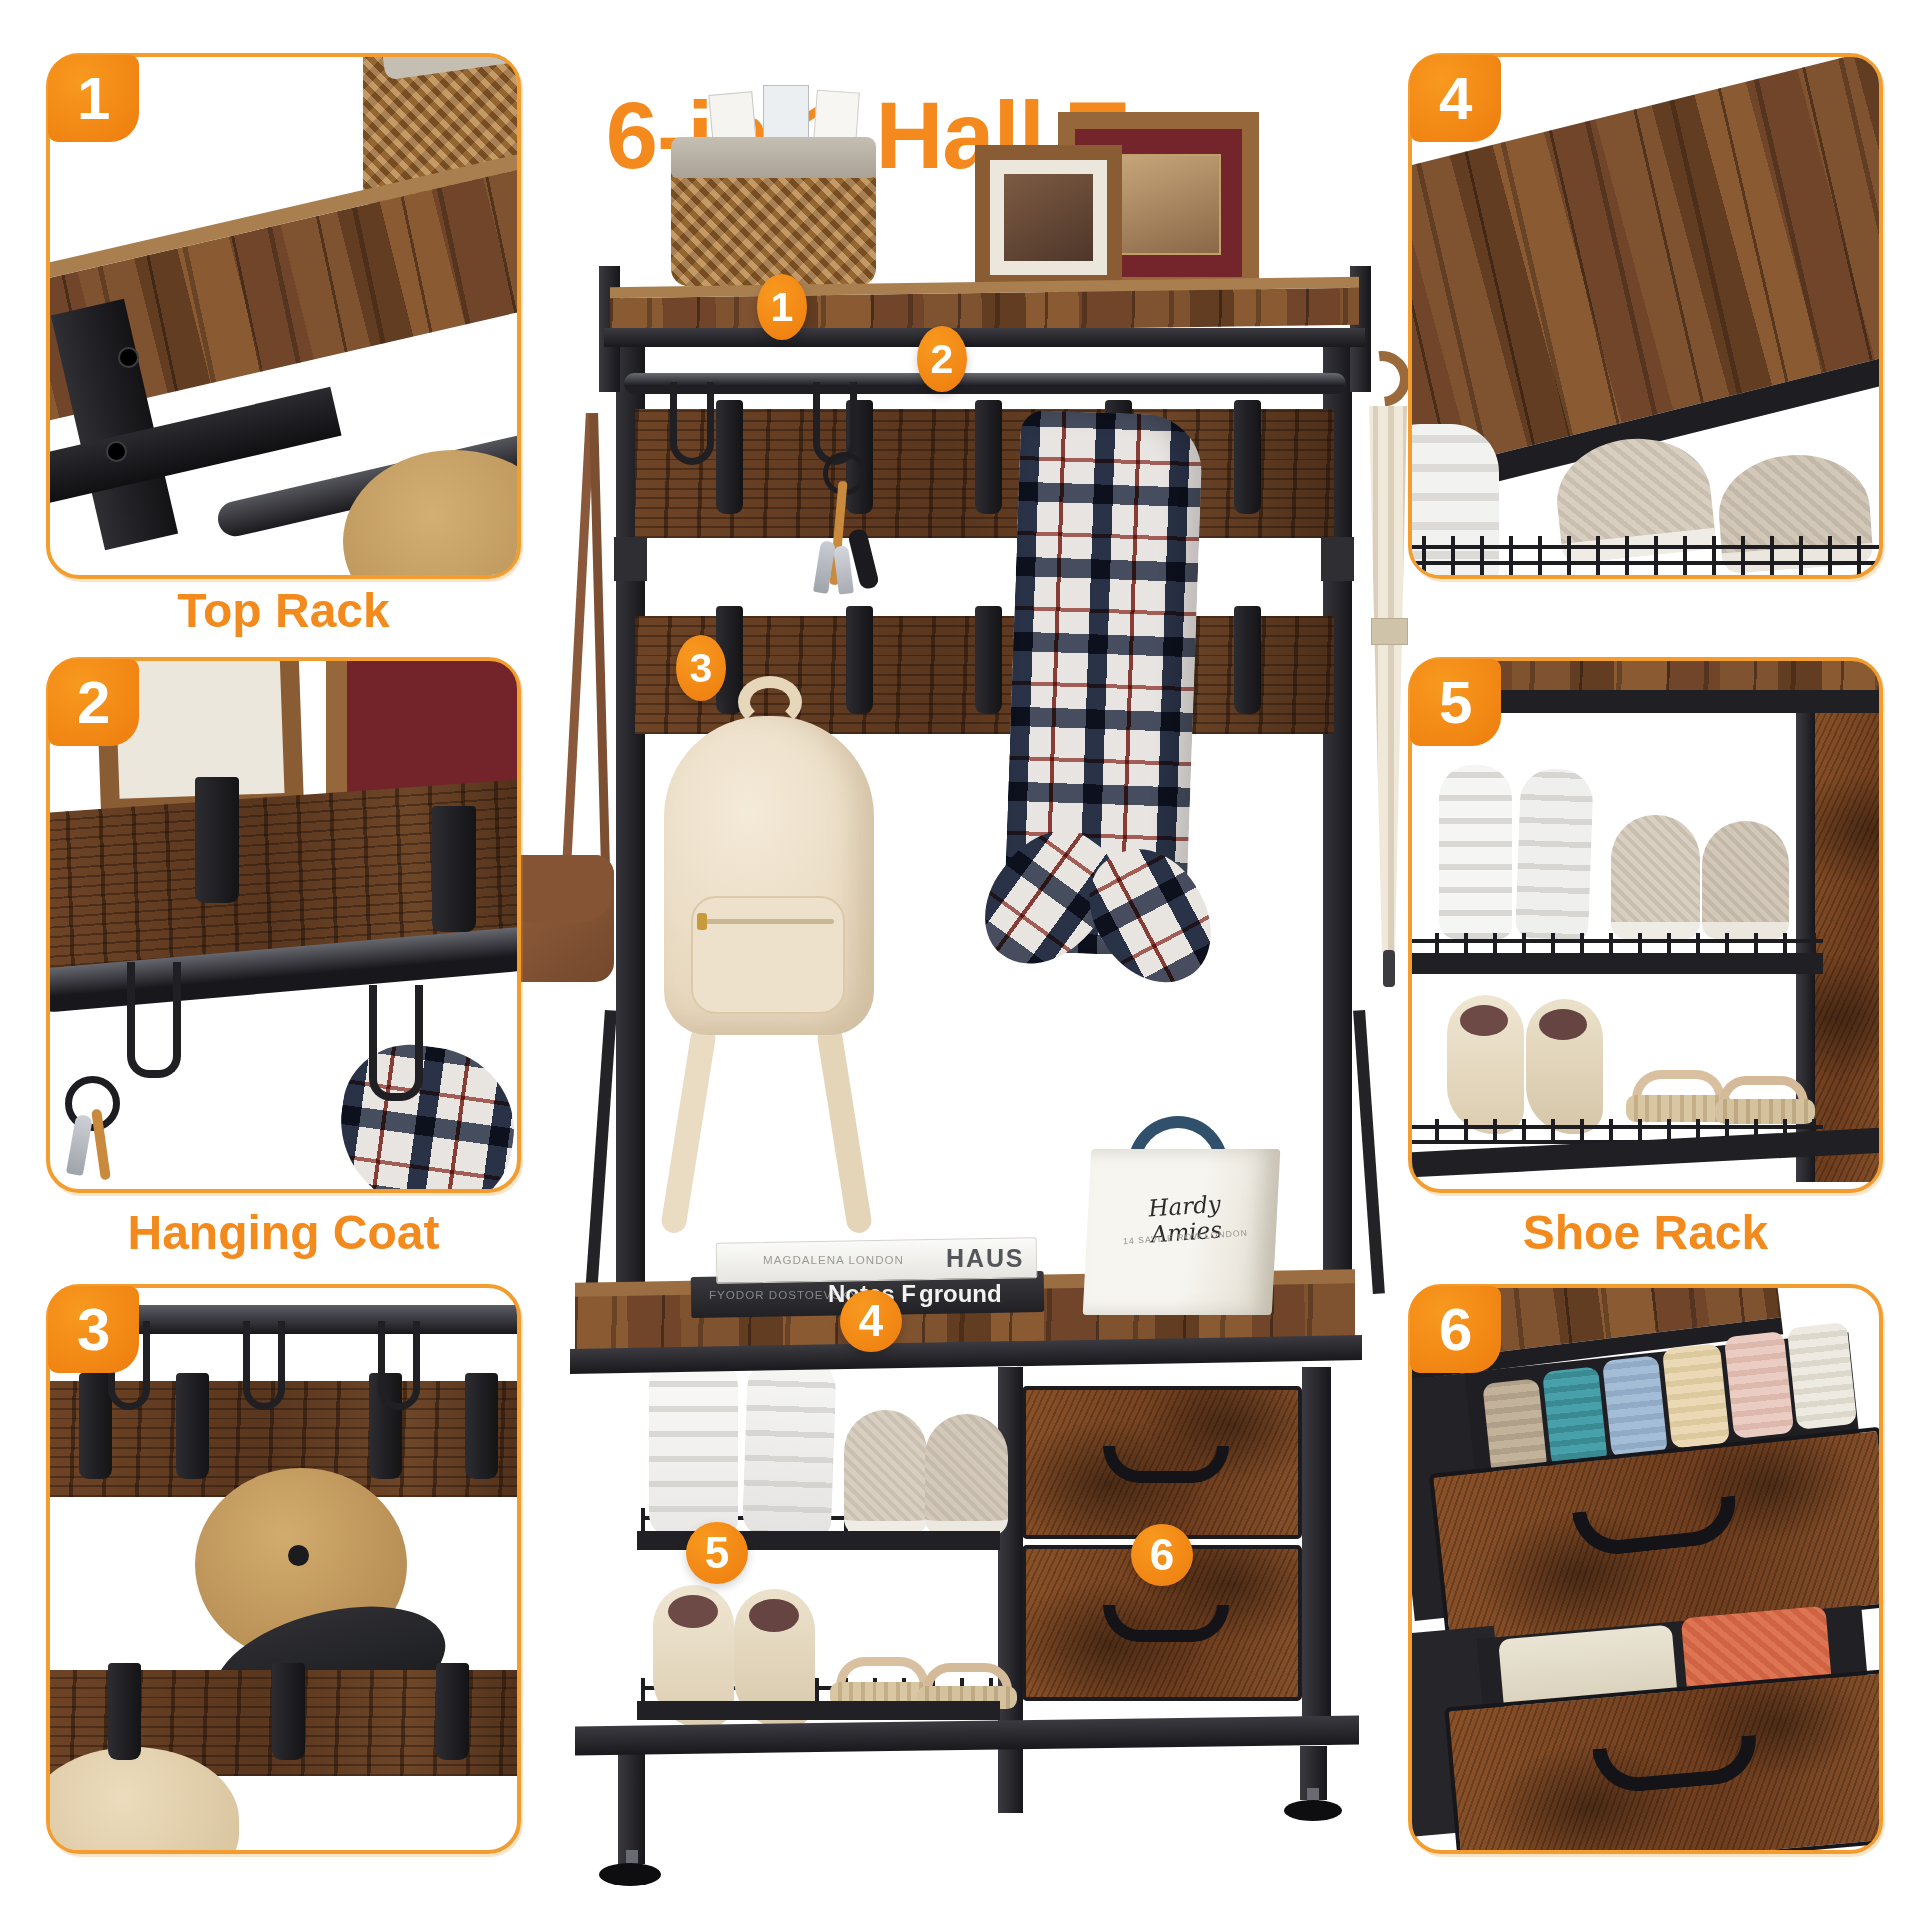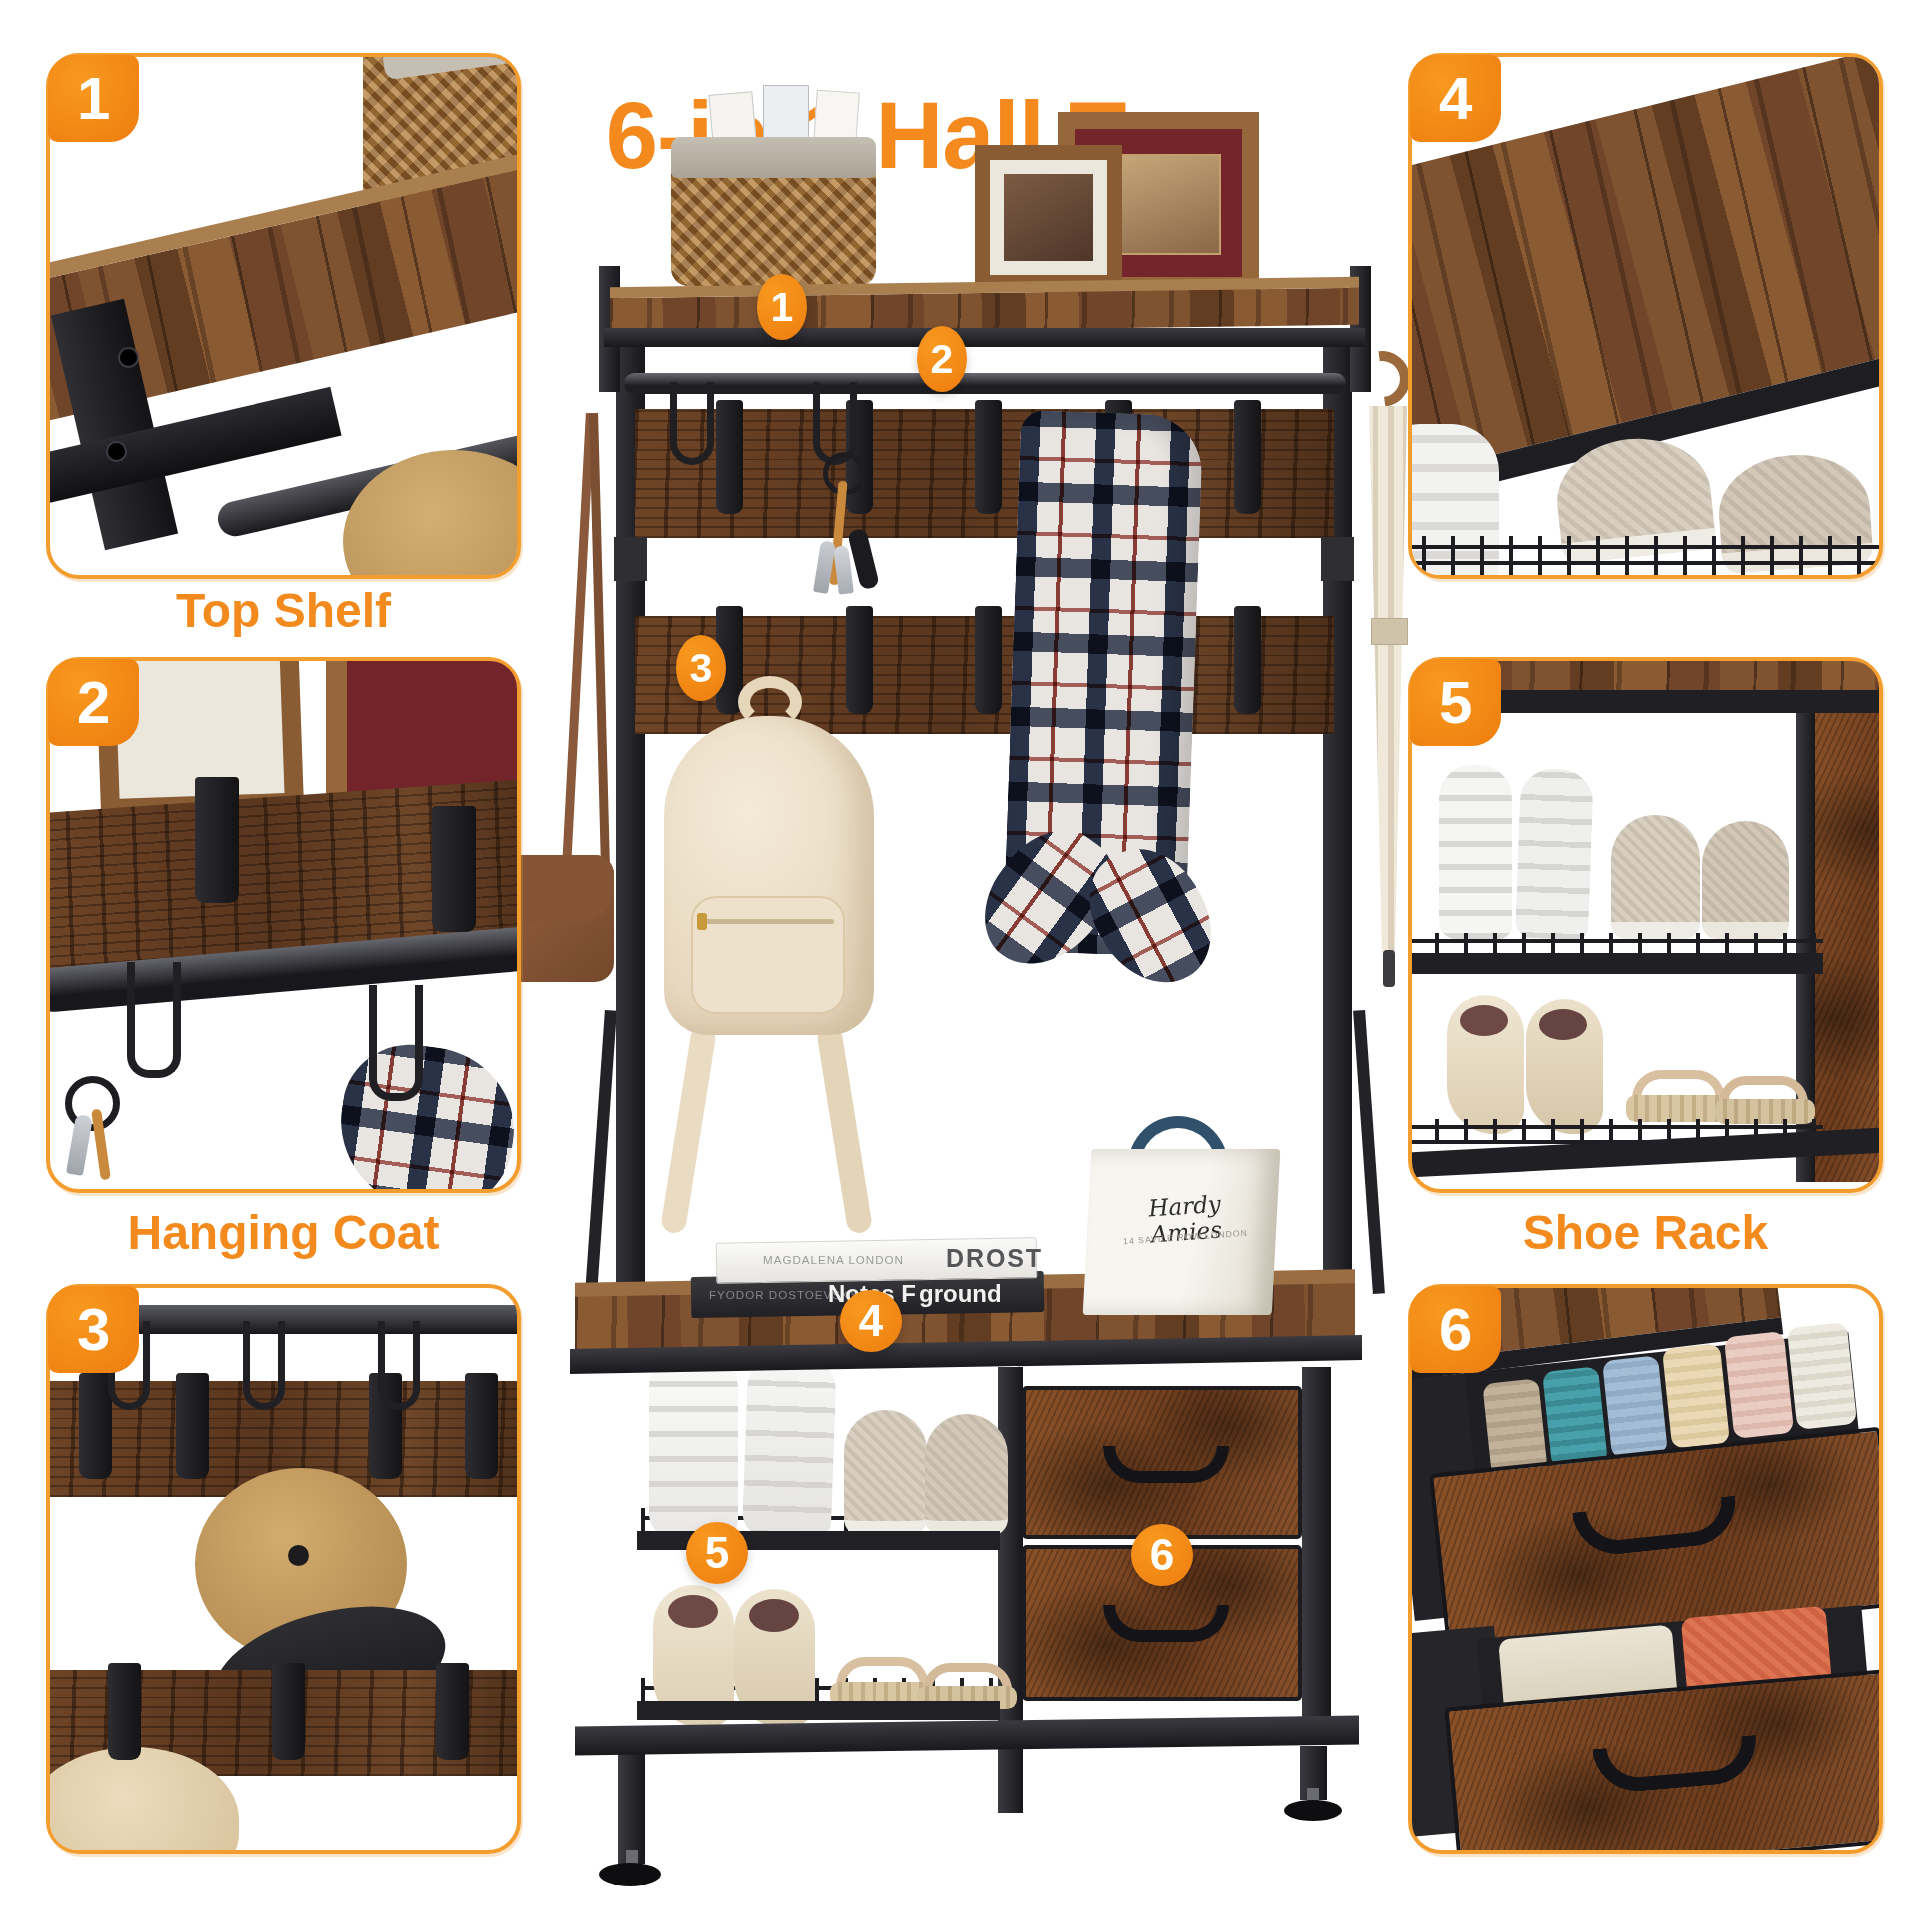--- a/index.html
+++ b/index.html
@@ -148,21 +148,21 @@
     <div style="left:575px;top:1276px;width:780px;height:15.4px;background:#9a6d42;transform:skewY(-1deg);z-index:4;"></div>
     <div class="wood" style="left:575px;top:1290px;width:780px;height:54px;transform:skewY(-1deg);z-index:4;"></div>
     <div class="metal" style="left:570px;top:1342px;width:792px;height:25px;transform:skewY(-1deg);z-index:4;"></div>
 
     <div style="left:691px;top:1274px;width:353px;height:41px;background:linear-gradient(180deg,#3a3a3e,#212125);border-radius:2.9px;transform:rotate(-1deg);z-index:5;"></div>
     <div style="left:709px;top:1288px;font-size:11.6px;color:#84868c;letter-spacing:1px;z-index:6;">FYODOR DOSTOEVSKY</div>
     <div style="left:828px;top:1280px;font-size:24px;font-weight:bold;color:#f2f2f0;z-index:6;">Notes F</div>
     <div style="left:919px;top:1280px;font-size:24px;font-weight:bold;color:#f2f2f0;z-index:6;">ground</div>
     <div style="left:716px;top:1240px;width:319px;height:39px;background:linear-gradient(180deg,#fafaf8,#e7e5e1);border:1px solid #d6d3ce;border-radius:2.9px;transform:rotate(-1deg);z-index:6;"></div>
     <div style="left:763px;top:1253px;font-size:11.6px;color:#9a9a96;letter-spacing:1px;z-index:7;">MAGDALENA LONDON</div>
-    <div style="left:946px;top:1244px;font-size:25px;font-weight:bold;color:#55565a;letter-spacing:1.9px;z-index:7;">DROST</div>
+    <div style="left:946px;top:1244px;font-size:25px;font-weight:bold;color:#55565a;letter-spacing:1.9px;z-index:7;">HAUS</div>
 
     <div style="left:1128px;top:1116px;width:100px;height:70px;border:12.6px solid #30506c;border-bottom:none;border-radius:50px 50px 0 0;box-sizing:border-box;z-index:4;"></div>
     <div style="left:1087px;top:1149px;width:189px;height:166px;background:linear-gradient(100deg,#f7f5f0 55%,#e1dccf);transform:skewX(-3deg);border-radius:3.9px;box-shadow:inset -15.4px 0 19.3px rgba(120,110,90,.28);z-index:5;"></div>
     <div style="left:1118px;top:1193px;width:135px;text-align:center;font-family:'DejaVu Serif',serif;font-style:italic;font-size:23px;color:#2c2c2c;transform:rotate(-4deg);z-index:6;">Hardy Amies</div>
     <div style="left:1120px;top:1232px;width:131px;text-align:center;font-size:8.7px;color:#9a958c;letter-spacing:1px;transform:rotate(-4deg);z-index:6;">14 SAVILE ROW LONDON</div>
 
     <div class="metal-v" style="left:998px;top:1367px;width:25px;height:446px;z-index:3;"></div>
     <div class="metal-v" style="left:1302px;top:1367px;width:29px;height:378px;z-index:3;"></div>
     <div class="mesh" style="left:641px;top:1508px;width:357px;height:27px;z-index:3;"></div>
     <div style="left:637px;top:1531px;width:363px;height:19.3px;background:#212125;z-index:4;"></div>
@@ -224,21 +224,21 @@
       <div style="left:-29px;top:365px;width:319px;height:50px;background:linear-gradient(180deg,#2a2a2f,#101013);transform:rotate(-13deg);"></div>
       <div style="left:68px;top:290px;width:17.4px;height:17.4px;background:#000;border:2.9px solid #3c3c42;border-radius:50%;"></div>
       <div style="left:56px;top:384px;width:17.4px;height:17.4px;background:#000;border:2.9px solid #3c3c42;border-radius:50%;"></div>
       <div style="left:164px;top:409px;width:348px;height:35px;background:linear-gradient(180deg,#55555c,#1a1a1e);border-radius:17.4px;transform:rotate(-13deg);"></div>
       <div style="right:-48px;bottom:-58px;width:222px;height:183px;background:radial-gradient(circle at 40% 35%,#d4af74,#b08a50);border-radius:50%;"></div>
     </div>
     <div class="corner-badge">
         <span>1</span>
       </div>
   </section>
-  <div class="panel-label col-l lab-r1">Top Shelf</div>
+  <div class="panel-label col-l lab-r1">Top Rack</div>
 
   <section class="panel pos-2">
     <div class="art">
       <div style="left:48px;top:-29px;width:203px;height:183px;background:#ece7dd;border:19.3px solid #8a5c34;box-sizing:border-box;transform:rotate(-2deg);"></div>
       <div style="left:276px;top:-39px;width:232px;height:212px;background:#72242a;border:21px solid #95673a;box-sizing:border-box;"></div>
       <div class="wood-dark" style="left:-11.6px;top:135px;width:502px;height:174px;transform:rotate(-4deg);"></div>
       <div class="tab" style="left:145px;top:116px;height:126px;width:44px;"></div>
       <div class="tab" style="left:382px;top:145px;height:126px;width:44px;"></div>
       <div style="left:-19.3px;top:286px;width:521px;height:44px;background:linear-gradient(180deg,#66666e,#18181c 65%);border-radius:22px;transform:rotate(-5deg);"></div>
       <div class="jhook" style="left:77px;top:301px;width:54px;height:116px;border-width:8.7px;"></div>

